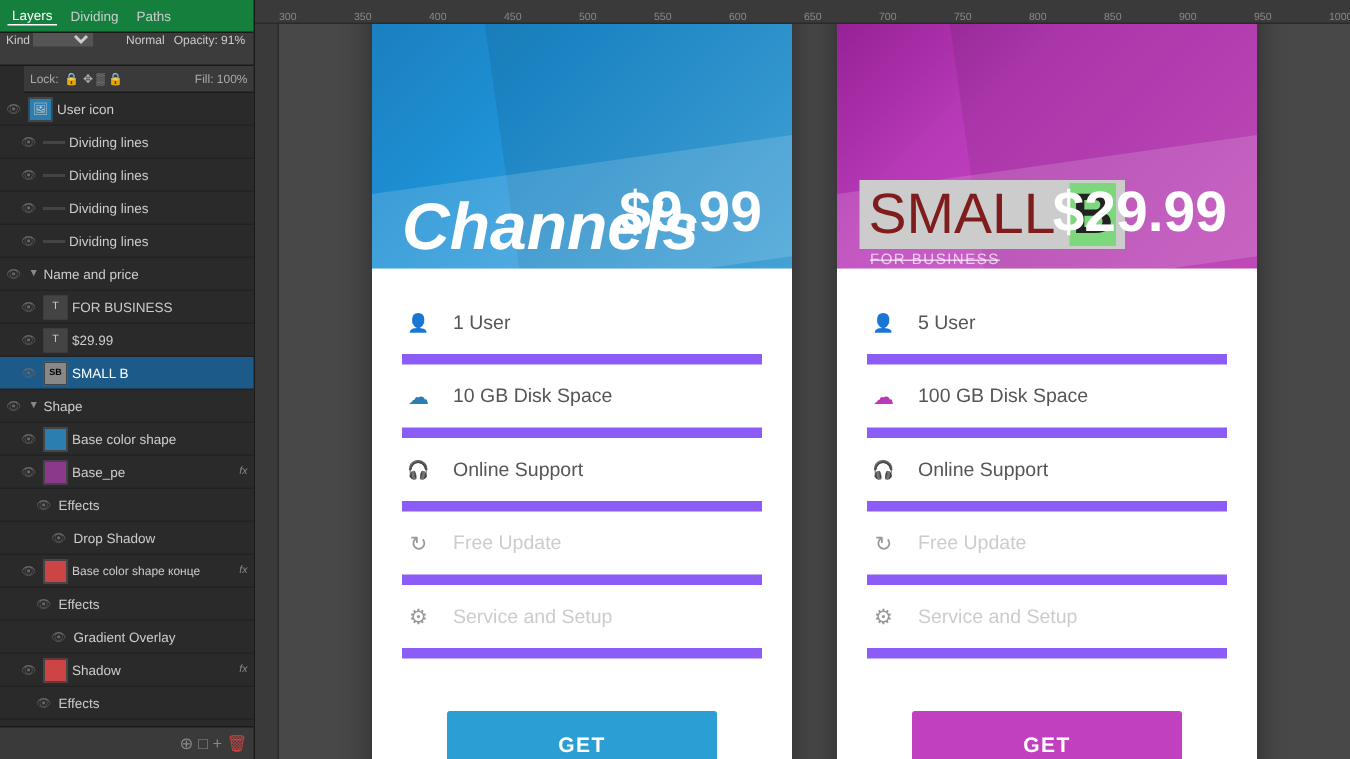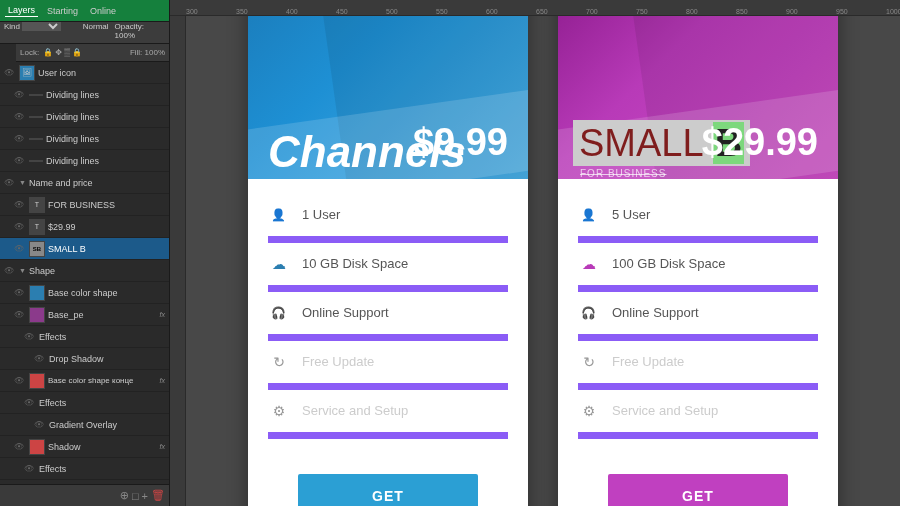--- a/index.html
+++ b/index.html
@@ -362,28 +362,28 @@
     .icon-refresh::before { content: '↻'; font-size: 14px; }
     .icon-gear::before { content: '⚙'; font-size: 14px; }
 
   </style>
 </head>
 <body>
 
 <div class="sidebar">
   <div class="sidebar-top-bar">
     <span class="tab-btn active">Layers</span>
-    <span class="tab-btn">Starting</span>
-    <span class="tab-btn">Online</span>
+    <span class="tab-btn">Dividing</span>
+    <span class="tab-btn">Paths</span>
   </div>
   <div class="sidebar-toolbar">
     <span style="font-size:8px;color:#ccc;">Kind</span>
     <select style="font-size:7px;background:#555;color:#ccc;border:none;width:40px;"></select>
     <span style="font-size:8px;color:#ccc;margin-left:20px;">Normal</span>
-    <span style="font-size:8px;color:#ccc;margin-left:4px;">Opacity: 100%</span>
+    <span style="font-size:8px;color:#ccc;margin-left:4px;">Opacity: 91%</span>
   </div>
   <div class="sidebar-options">
     <span>Lock:</span>
     <span>🔒 ✥ ▒ 🔒</span>
     <span style="margin-left:auto;">Fill: 100%</span>
   </div>
 
   <div class="layers-list">
 
     <div class="layer-item">

